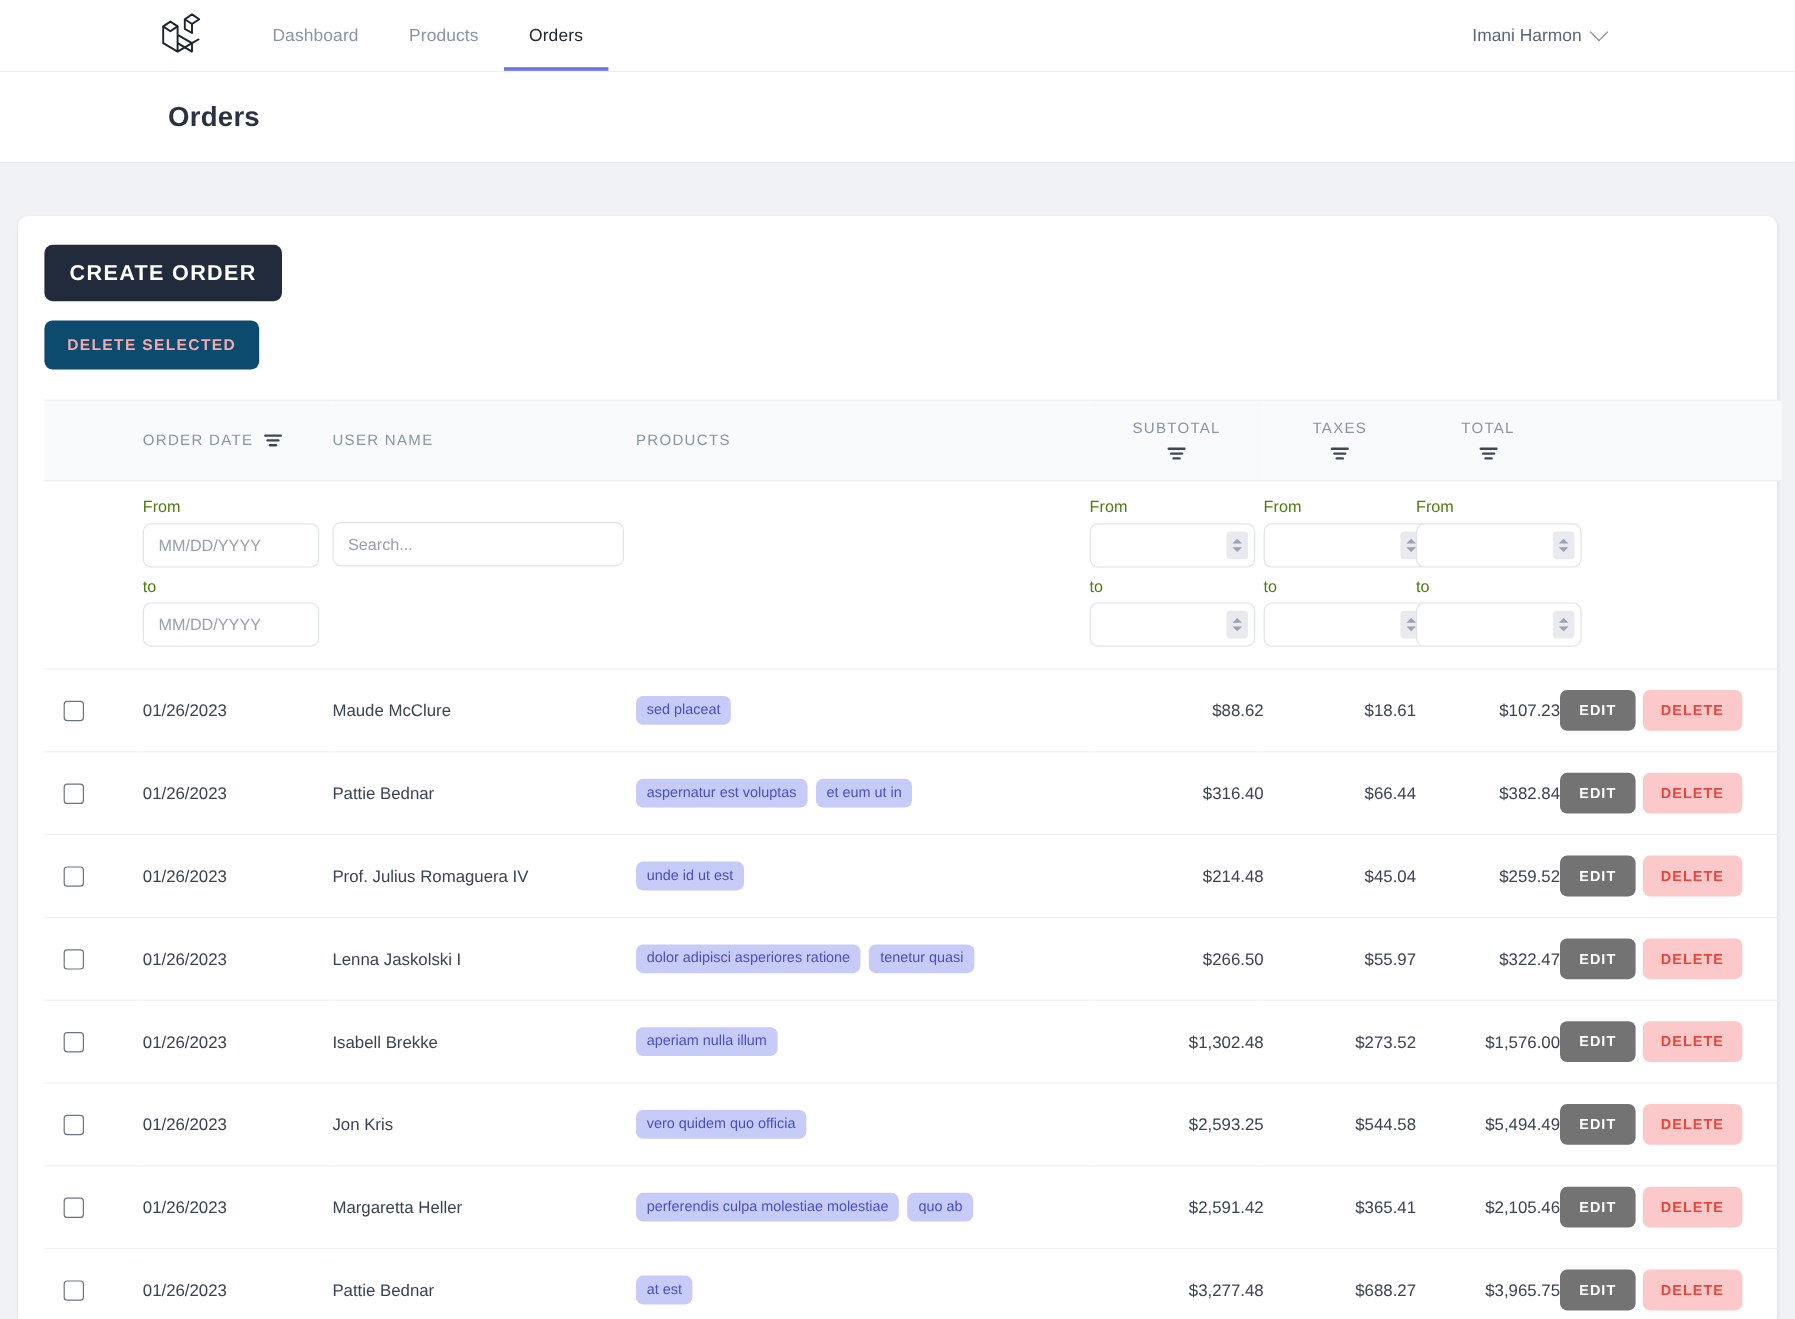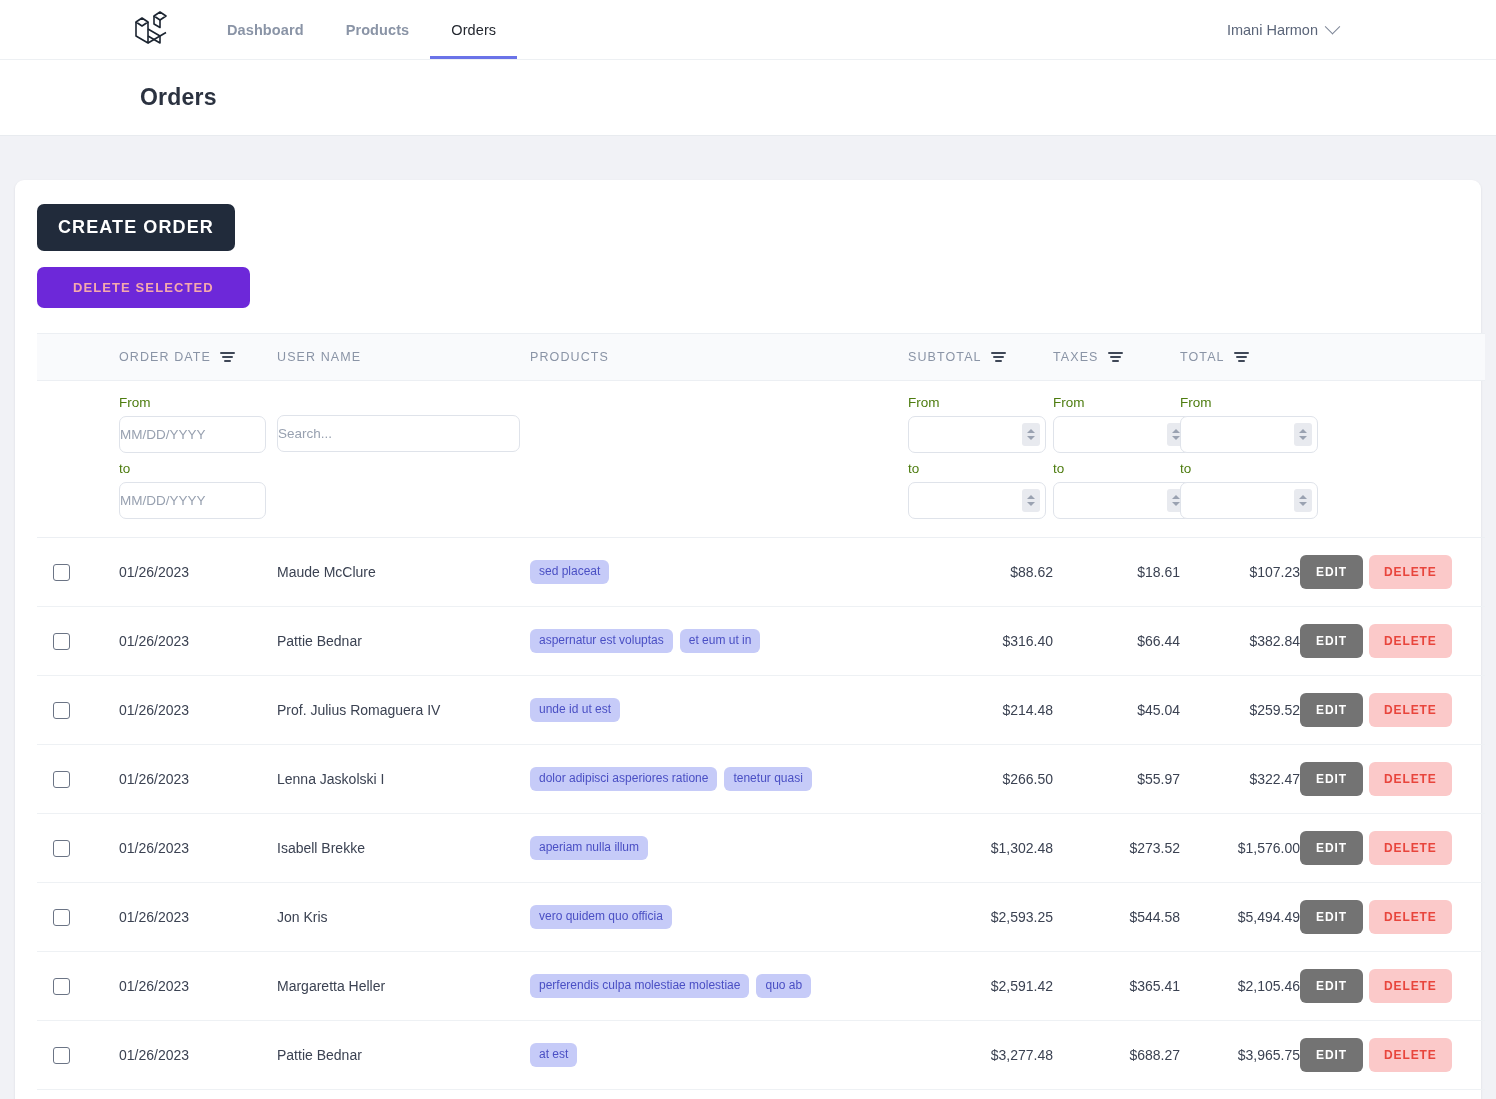--- a/index.html
+++ b/index.html
@@ -29,21 +29,20 @@
   .nav-links { display: flex; align-items: stretch; }
   .nav-link {
     display: flex; align-items: center;
     padding: 0 21px;
     font-size: 14.5px;
     color: #8a94a6;
     text-decoration: none;
     letter-spacing: .1px;
     position: relative;
     cursor: pointer;
-    font-weight: bold;
   }
   .nav-link.active { color: #23272f; font-weight: 400; }
   .nav-link.active::after {
     content: "";
     position: absolute;
     left: 0; right: 0; bottom: 0;
     height: 3px;
     background: #6a73e8;
   }
   .nav-user {
@@ -95,25 +94,25 @@
   }
   .btn-create {
     background: #212b3b;
     color: #ffffff;
     font-size: 18px;
     font-weight: 600;
     padding: 13px 21px;
     display: block;
   }
   .btn-delete-selected {
-    background: #6d28d9;
+    background: #0c4a6e;
     color: #f5a9ad;
     font-size: 13px;
     font-weight: 600;
-    padding: 13px 36px;
+    padding: 13px 19px;
     display: block;
     margin-top: 16px;
     cursor: default;
   }
 
   
   table.orders {
     width: 100%;
     border-collapse: collapse;
     margin-top: 25px;
@@ -125,21 +124,21 @@
     border-bottom: 1px solid #eceff3;
     font-size: 12.5px;
     font-weight: 400;
     color: #8a94a6;
     letter-spacing: 1.1px;
     padding: 16px 0;
     text-align: left;
     vertical-align: middle;
   }
   .th-inner { display: flex; align-items: center; gap: 9px; }
-  .th-right .th-inner { justify-content: flex-start; }
+  .th-right .th-inner { justify-content: flex-start; flex-direction: column; }
 
   .filter-icon { display: inline-block; width: 15px; height: 11px; }
   .filter-icon span {
     display: block;
     height: 2px;
     background: #3f4757;
     margin: 0 0 2px 0;
     border-radius: 1px;
   }
   .filter-icon span:nth-child(1) { width: 15px; }
@@ -159,21 +158,21 @@
     display: block;
   }
   .flabel.to { margin-top: 8px; }
   .date-input, .search-input, .num-input {
     border: 1px solid #dfe3ea;
     border-radius: 7px;
     height: 37px;
     font-family: inherit;
     font-size: 13.5px;
     color: #2d3748;
-    padding: 0 0;
+    padding: 0 12px;
     outline: none;
     background: #fff;
   }
   .date-input { width: 147px; display: block; }
   .search-input { width: 243px; display: block; margin-top: 20px; }
   .date-input::placeholder, .search-input::placeholder { color: #98a1b0; }
 
   .num-wrap { position: relative; width: 138px; }
   .num-input { width: 138px; display: block; padding-right: 30px; }
   .spinner {

